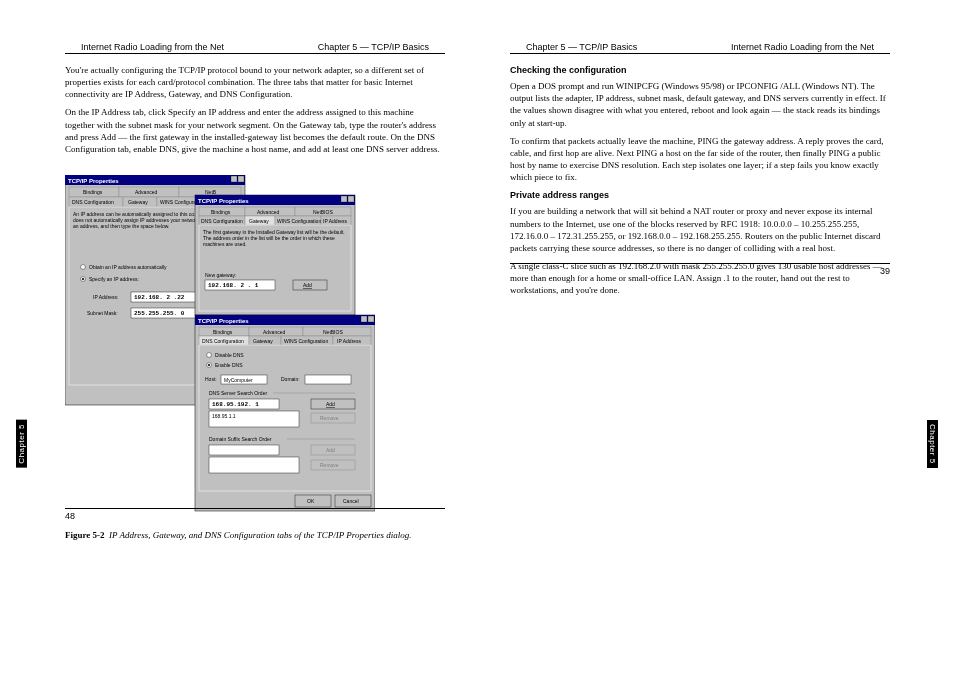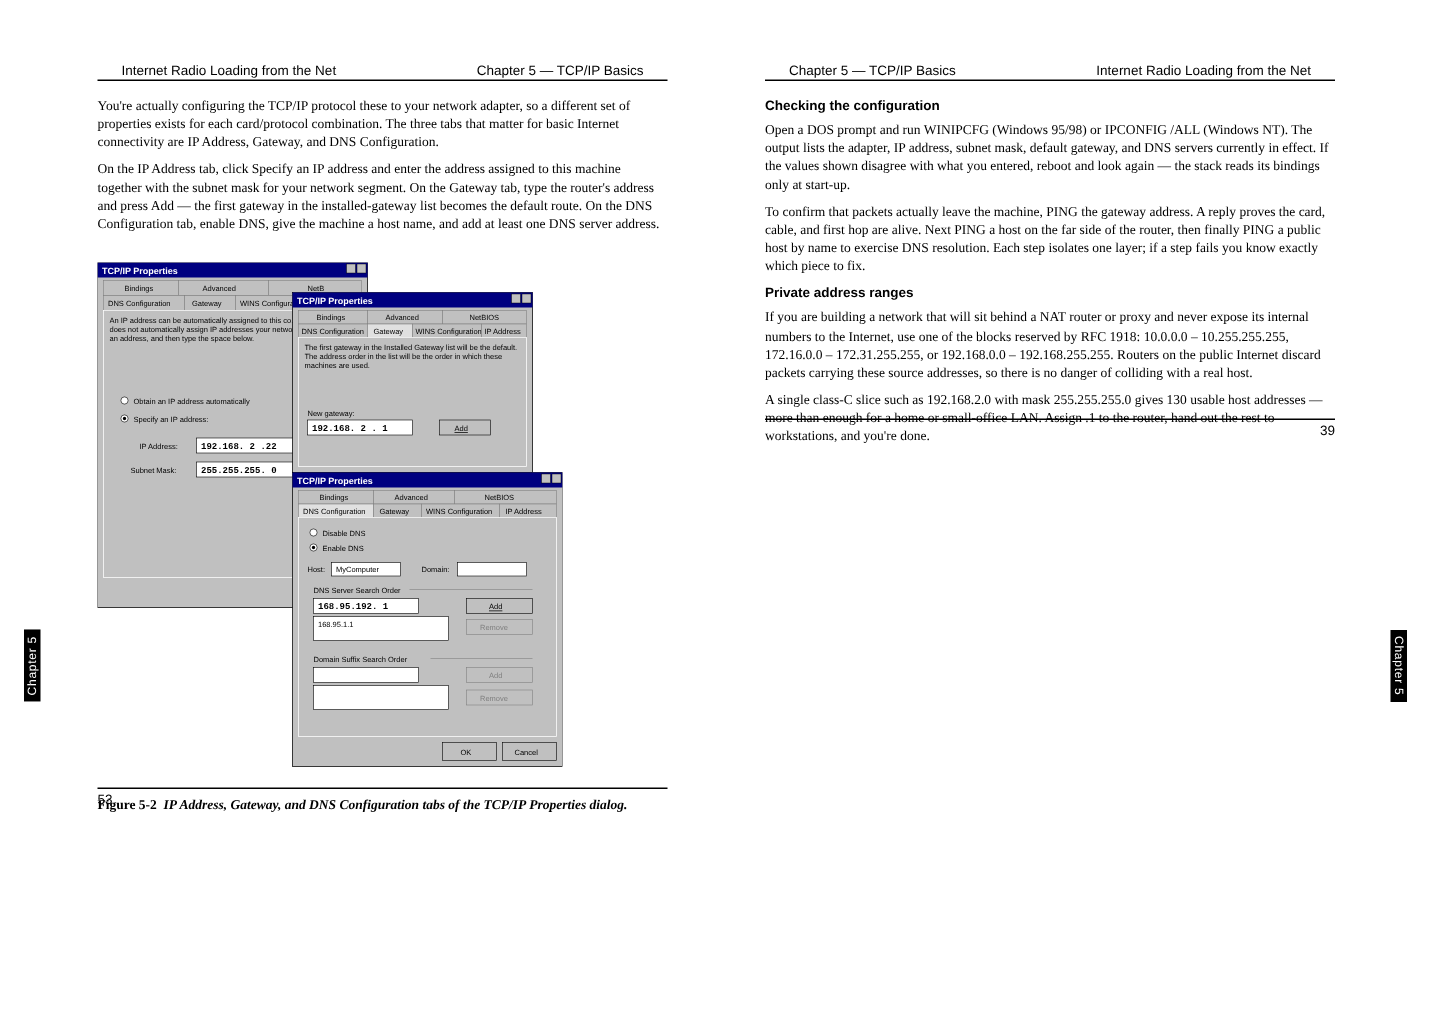--- a/index.html
+++ b/index.html
@@ -41,21 +41,21 @@
   .body-text {
     font-size: 9px;
     line-height: 1.35;
     color: #000;
     margin-top: 10px;
   }
   .body-text p { margin: 0 0 6px 0; }
   .label-num { font-weight: bold; }
   .hr-bottom-container {
     position: absolute;
-    bottom: 10px;
+    bottom: 26px;
     width: 100%;
   }
   .svg-block {
     margin-top: 20px;
   }
   
   .side-tab {
     position: absolute;
     background: #000;
     color: #fff;
@@ -67,36 +67,36 @@
   }
   .side-left  { left: 16px;  top: 420px; transform: rotate(180deg);}
   .side-right { right: 16px; top: 420px; }
   .sec-head {
     font-family: Arial, sans-serif;
     font-size: 9px;
     font-weight: bold;
     margin-top: 2px;
     margin-bottom: 4px;
   }
-  .italic { font-style: italic; font-weight: bold; }
+  .italic { font-style: italic; }
 </style>
 </head>
 <body>
 
 <div class="side-tab side-left">Chapter 5</div>
 <div class="side-tab side-right">Chapter 5</div>
 
 <div class="page left-page">
   <div class="header">
     <span>Internet Radio Loading from the Net</span>
     <span>Chapter 5 — TCP/IP Basics</span>
   </div>
   <hr class="hr-top">
   <div class="body-text">
-    <p>You're actually configuring the TCP/IP protocol these to your network adapter, so a different set of properties exists for each card/protocol combination. The three tabs that matter for basic Internet connectivity are IP Address, Gateway, and DNS Configuration.</p>
+    <p>You're actually configuring the TCP/IP protocol bound to your network adapter, so a different set of properties exists for each card/protocol combination. The three tabs that matter for basic Internet connectivity are IP Address, Gateway, and DNS Configuration.</p>
     <p>On the IP Address tab, click Specify an IP address and enter the address assigned to this machine together with the subnet mask for your network segment. On the Gateway tab, type the router's address and press Add — the first gateway in the installed-gateway list becomes the default route. On the DNS Configuration tab, enable DNS, give the machine a host name, and add at least one DNS server address.</p>
   </div>
 
   <div class="svg-block">
     <svg width="310" height="340" viewBox="0 0 310 340">
 
       <g>
         <rect x="0" y="0" width="180" height="230" fill="#c0c0c0" stroke="#000" stroke-width="0.5"></rect>
         <rect x="0" y="0" width="180" height="10" fill="#000080"></rect>
         <text x="3" y="7.5" font-family="Arial" font-size="6" fill="#fff" font-weight="bold">TCP/IP Properties</text>
@@ -238,21 +238,21 @@
     </svg>
   </div>
 
   <div class="body-text">
     <p><span class="label-num">Figure 5-2&nbsp;&nbsp;</span><span class="italic">IP Address, Gateway, and DNS Configuration tabs of the TCP/IP Properties dialog.</span></p>
   </div>
 
   <div class="hr-bottom-container">
     <hr class="hr-bottom">
     <div class="footer">
-      <span>53</span>
+      <span>48</span>
       <span></span>
     </div>
   </div>
 </div>
 
 <div class="page right-page">
   <div class="header">
     <span>Chapter 5 — TCP/IP Basics</span>
     <span>Internet Radio Loading from the Net</span>
   </div>

